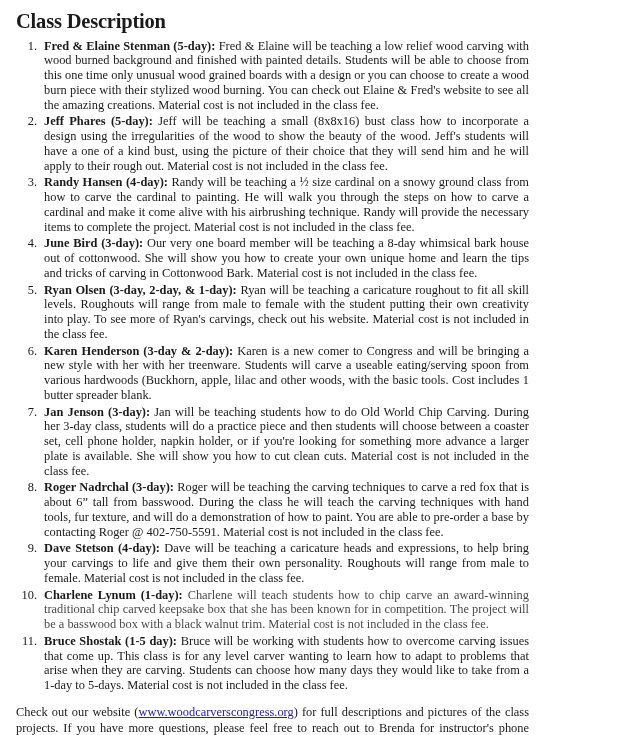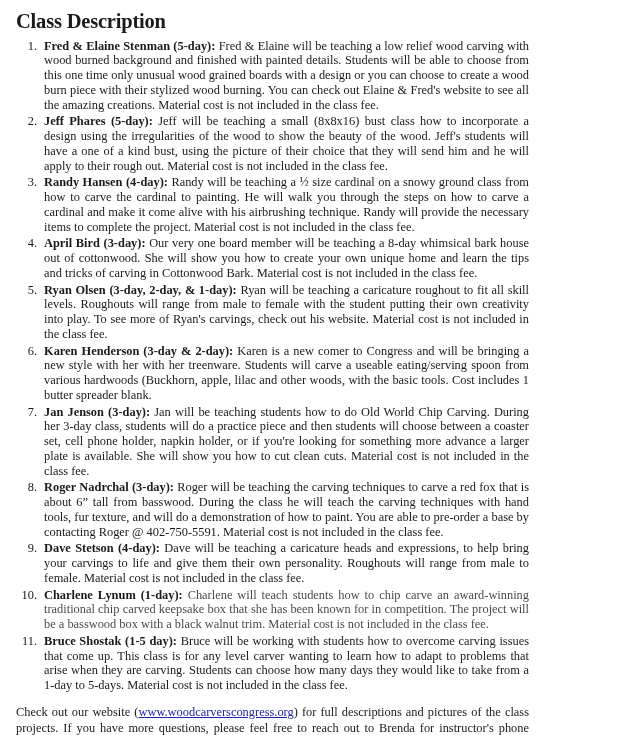--- a/index.html
+++ b/index.html
@@ -87,21 +87,21 @@
 
     <li>
       <span class="num">2.</span><span class="entry-name">Jeff Phares (5-day):</span><span class="entry-body"> Jeff will be teaching a small (8x8x16) bust class how to incorporate a design using the irregularities of the wood to show the beauty of the wood. Jeff's students will have a one of a kind bust, using the picture of their choice that they will send him and he will apply to their rough out. Material cost is not included in the class fee.</span>
     </li>
 
     <li>
       <span class="num">3.</span><span class="entry-name">Randy Hansen (4-day):</span><span class="entry-body"> Randy will be teaching a ½ size cardinal on a snowy ground class from how to carve the cardinal to painting.  He will walk you through the steps on how to carve a cardinal and make it come alive with his airbrushing technique.  Randy will provide the necessary items to complete the project.  Material cost is not included in the class fee.</span>
     </li>
 
     <li>
-      <span class="num">4.</span><span class="entry-name">April Bird (3-day):</span><span class="entry-body"> Our very one board member will be teaching a 8-day whimsical bark house out of cottonwood.  She will show you how to create your own unique home and learn the tips and tricks of carving in Cottonwood Bark. Material cost is not included in the class fee.</span>
+      <span class="num">4.</span><span class="entry-name">June Bird (3-day):</span><span class="entry-body"> Our very one board member will be teaching a 8-day whimsical bark house out of cottonwood.  She will show you how to create your own unique home and learn the tips and tricks of carving in Cottonwood Bark. Material cost is not included in the class fee.</span>
     </li>
 
     <li>
       <span class="num">5.</span><span class="entry-name">Ryan Olsen (3-day, 2-day, &amp; 1-day):</span><span class="entry-body"> Ryan will be teaching a caricature roughout to fit all skill levels. Roughouts will range from male to female with the student putting their own creativity into play.  To see more of Ryan's carvings, check out his website.  Material cost is not included in the class fee.</span>
     </li>
 
     <li>
       <span class="num">6.</span><span class="entry-name">Karen Henderson (3-day &amp; 2-day):</span><span class="entry-body"> Karen is a new comer to Congress and will be bringing a new style with her with her treenware.  Students will carve a useable eating/serving spoon from various hardwoods (Buckhorn, apple, lilac and other woods, with the basic tools.  Cost includes 1 butter spreader blank.</span>
     </li>
 

